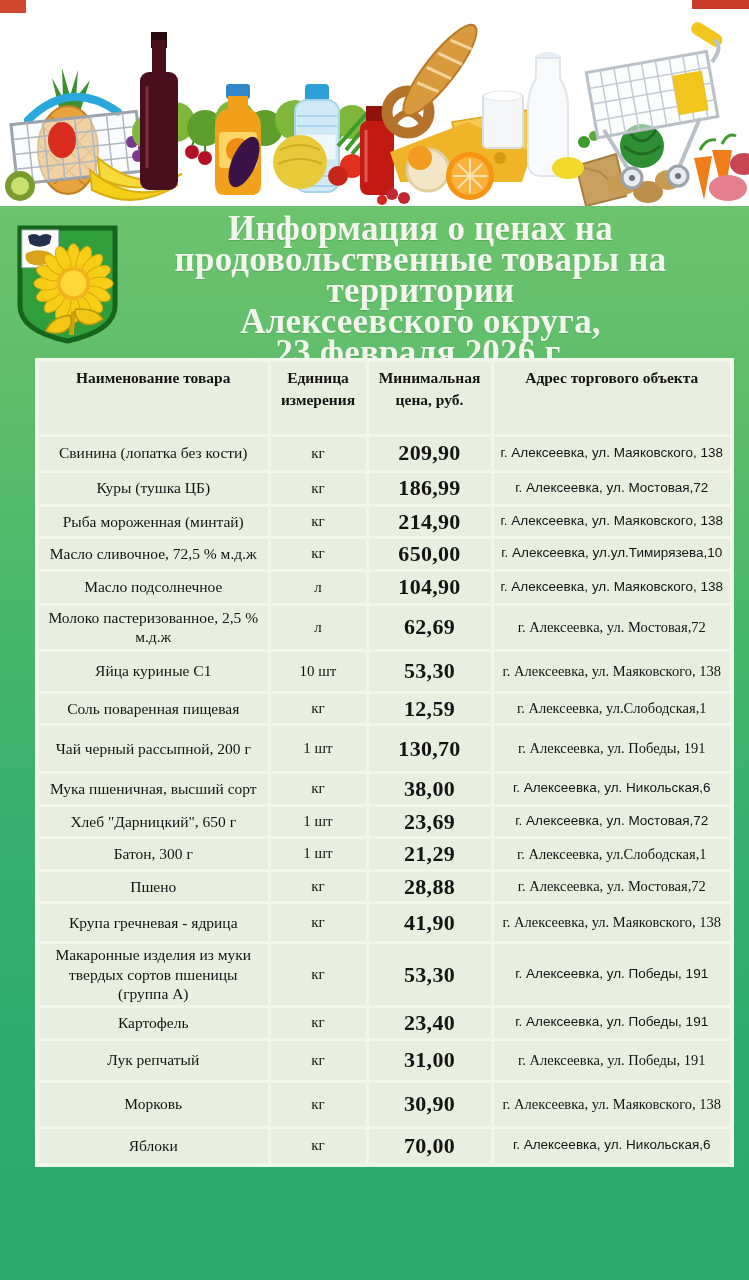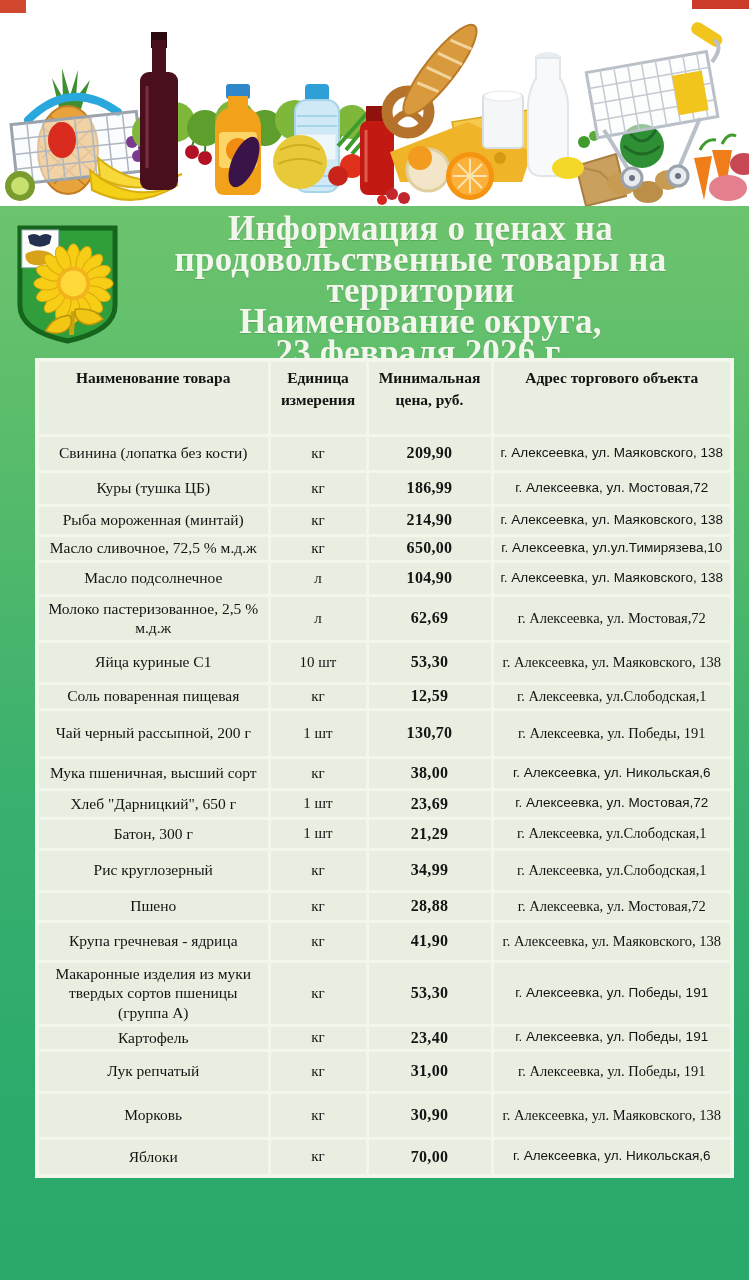--- a/index.html
+++ b/index.html
@@ -28,21 +28,21 @@
   }
   table.price th,table.price td{border:3px solid #f3f6ea;overflow:hidden;}
   table.price th{
     vertical-align:top;padding:5px 2px 0 2px;
     font-size:15.5px;font-weight:bold;line-height:1.45;text-align:center;
   }
   thead tr{height:75px;}
   td{vertical-align:middle;text-align:center;padding:1px 4px;line-height:1.25;}
   td.name{font-size:15.5px;}
   td.unit{font-size:15px;}
-  td.price{font-size:16px;font-weight:bold;letter-spacing:.3px;}
+  td.price{font-size:22px;font-weight:bold;letter-spacing:.3px;}
   td.addr.serif{font-size:14.5px;}
   td.addr.sans{font-family:"Liberation Sans",sans-serif;font-size:13.5px;}
 </style>
 </head>
 <body>
 
 <div class="page">
 
   <div class="banner">
     <svg width="749" height="206" viewBox="0 0 749 206">
@@ -241,21 +241,21 @@
       </g>
       <path d="M62 90 C62 98 60 104 60 114" stroke="#caa50e" stroke-width="5" fill="none"></path>
       <path d="M58 94 Q40 96 34 110 Q50 116 58 106 Q62 100 58 94 Z" fill="#f2c713" stroke="#b8930d" stroke-width="1.5"></path>
       <path d="M64 88 Q84 86 92 98 Q78 108 68 100 Q62 94 64 88 Z" fill="#f2c713" stroke="#b8930d" stroke-width="1.5"></path>
     </svg>
   </div>
 
   <div class="title">
     <div>Информация о ценах на</div>
     <div>продовольственные товары на территории</div>
-    <div>Наименование округа,</div>
+    <div>Алексеевского округа,</div>
     <div>23 февраля 2026 г.</div>
   </div>
 
   <div class="table-wrap">
     <table class="price">
       <colgroup>
         <col style="width:232px">
           <col style="width:98px">
           <col style="width:125px">
           <col style="width:240px">
@@ -334,26 +334,20 @@
             <td class="unit">1 шт</td>
             <td class="price">23,69</td>
             <td class="addr sans">г. Алексеевка, ул. Мостовая,72</td>
           </tr>
           <tr style="height: 31px;">
             <td class="name">Батон, 300 г</td>
             <td class="unit">1 шт</td>
             <td class="price">21,29</td>
             <td class="addr serif">г. Алексеевка, ул.Слободская,1</td>
           </tr>
-          <tr style="height: 42px;">
-            <td class="name">Рис круглозерный</td>
-            <td class="unit">кг</td>
-            <td class="price">34,99</td>
-            <td class="addr serif">г. Алексеевка, ул.Слободская,1</td>
-          </tr>
           <tr style="height: 30px;">
             <td class="name">Пшено</td>
             <td class="unit">кг</td>
             <td class="price">28,88</td>
             <td class="addr serif">г. Алексеевка, ул. Мостовая,72</td>
           </tr>
           <tr style="height: 40px;">
             <td class="name">Крупа гречневая - ядрица</td>
             <td class="unit">кг</td>
             <td class="price">41,90</td>

